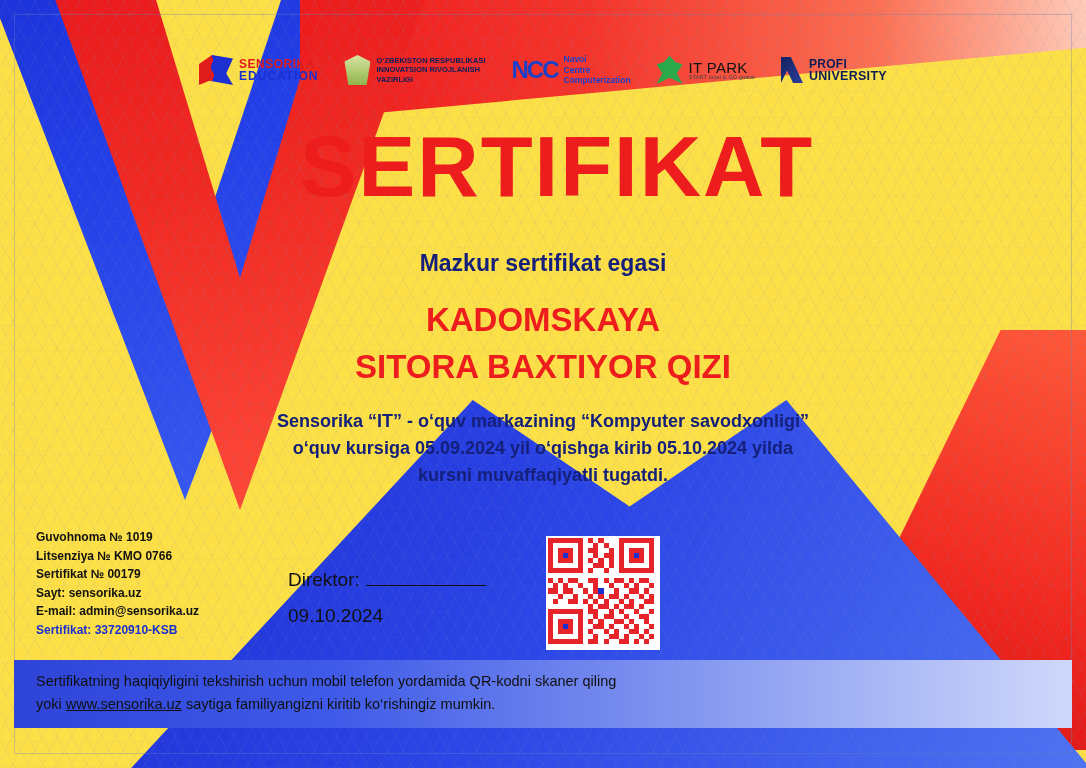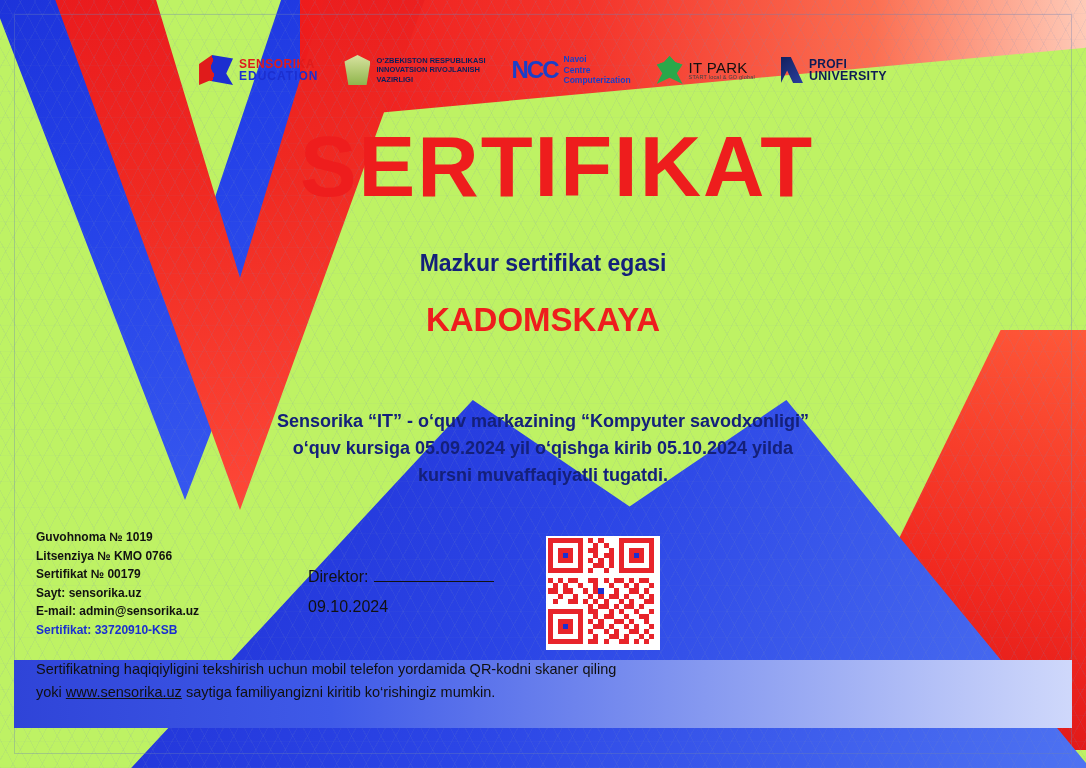--- a/index.html
+++ b/index.html
@@ -8,21 +8,21 @@
     background: #ffffff;
   }
   body {
     font-family: "Liberation Sans", sans-serif;
   }
   .cert {
     position: relative;
     width: 1086px;
     height: 768px;
     overflow: hidden;
-    background: #bef264;
+    background: #fde047;
   }
   
   .texture {
     position: absolute;
     inset: 0;
     background-image:
       repeating-linear-gradient(62deg, rgba(120,140,190,0.10) 0 1px, transparent 1px 13px),
       repeating-linear-gradient(-62deg, rgba(120,140,190,0.10) 0 1px, transparent 1px 13px),
       repeating-linear-gradient(0deg, rgba(120,140,190,0.05) 0 1px, transparent 1px 26px);
     pointer-events: none;
@@ -179,23 +179,23 @@
     z-index: 6;
     font-size: 12px;
     font-weight: bold;
     color: #111;
     line-height: 1.55;
   }
   .details .code { color: #1a2fd0; }
 
   .director {
     position: absolute;
-    left: 308px; top: 562px;
+    left: 288px; top: 562px;
     z-index: 6;
-    font-size: 16px;
+    font-size: 19px;
     color: #111;
     line-height: 1.9;
   }
   .director .sig-line {
     display: inline-block;
     border-bottom: 1.5px solid #111;
     width: 120px;
     margin-left: 6px;
   }
 
@@ -206,21 +206,21 @@
     width: 110px; height: 110px;
     z-index: 6;
     background: #ffffff;
     padding: 2px;
   }
   .qr svg { display: block; }
 
   
   .footer {
     position: absolute;
-    left: 36px; bottom: 64px;
+    left: 36px; bottom: 52px;
     z-index: 7;
     font-size: 14.5px;
     color: #101010;
     line-height: 1.6;
   }
   .footer u { text-decoration: underline; }
 </style>
 </head>
 <body>
 
@@ -280,20 +280,21 @@
     </div>
 
   </div>
 
   <div class="title">SERTIFIKAT</div>
 
   <div class="subtitle">Mazkur sertifikat egasi</div>
 
   <div class="recipient">
     <div>KADOMSKAYA</div>
+    <div>SITORA BAXTIYOR QIZI</div>
   </div>
 
   <div class="body-text">
     <div>Sensorika “IT” - o‘quv markazining “Kompyuter savodxonligi”</div>
     <div>o‘quv kursiga 05.09.2024 yil o‘qishga kirib 05.10.2024 yilda</div>
     <div>kursni muvaffaqiyatli tugatdi.</div>
   </div>
 
   <div class="details">
     <div>Guvohnoma № 1019</div>

